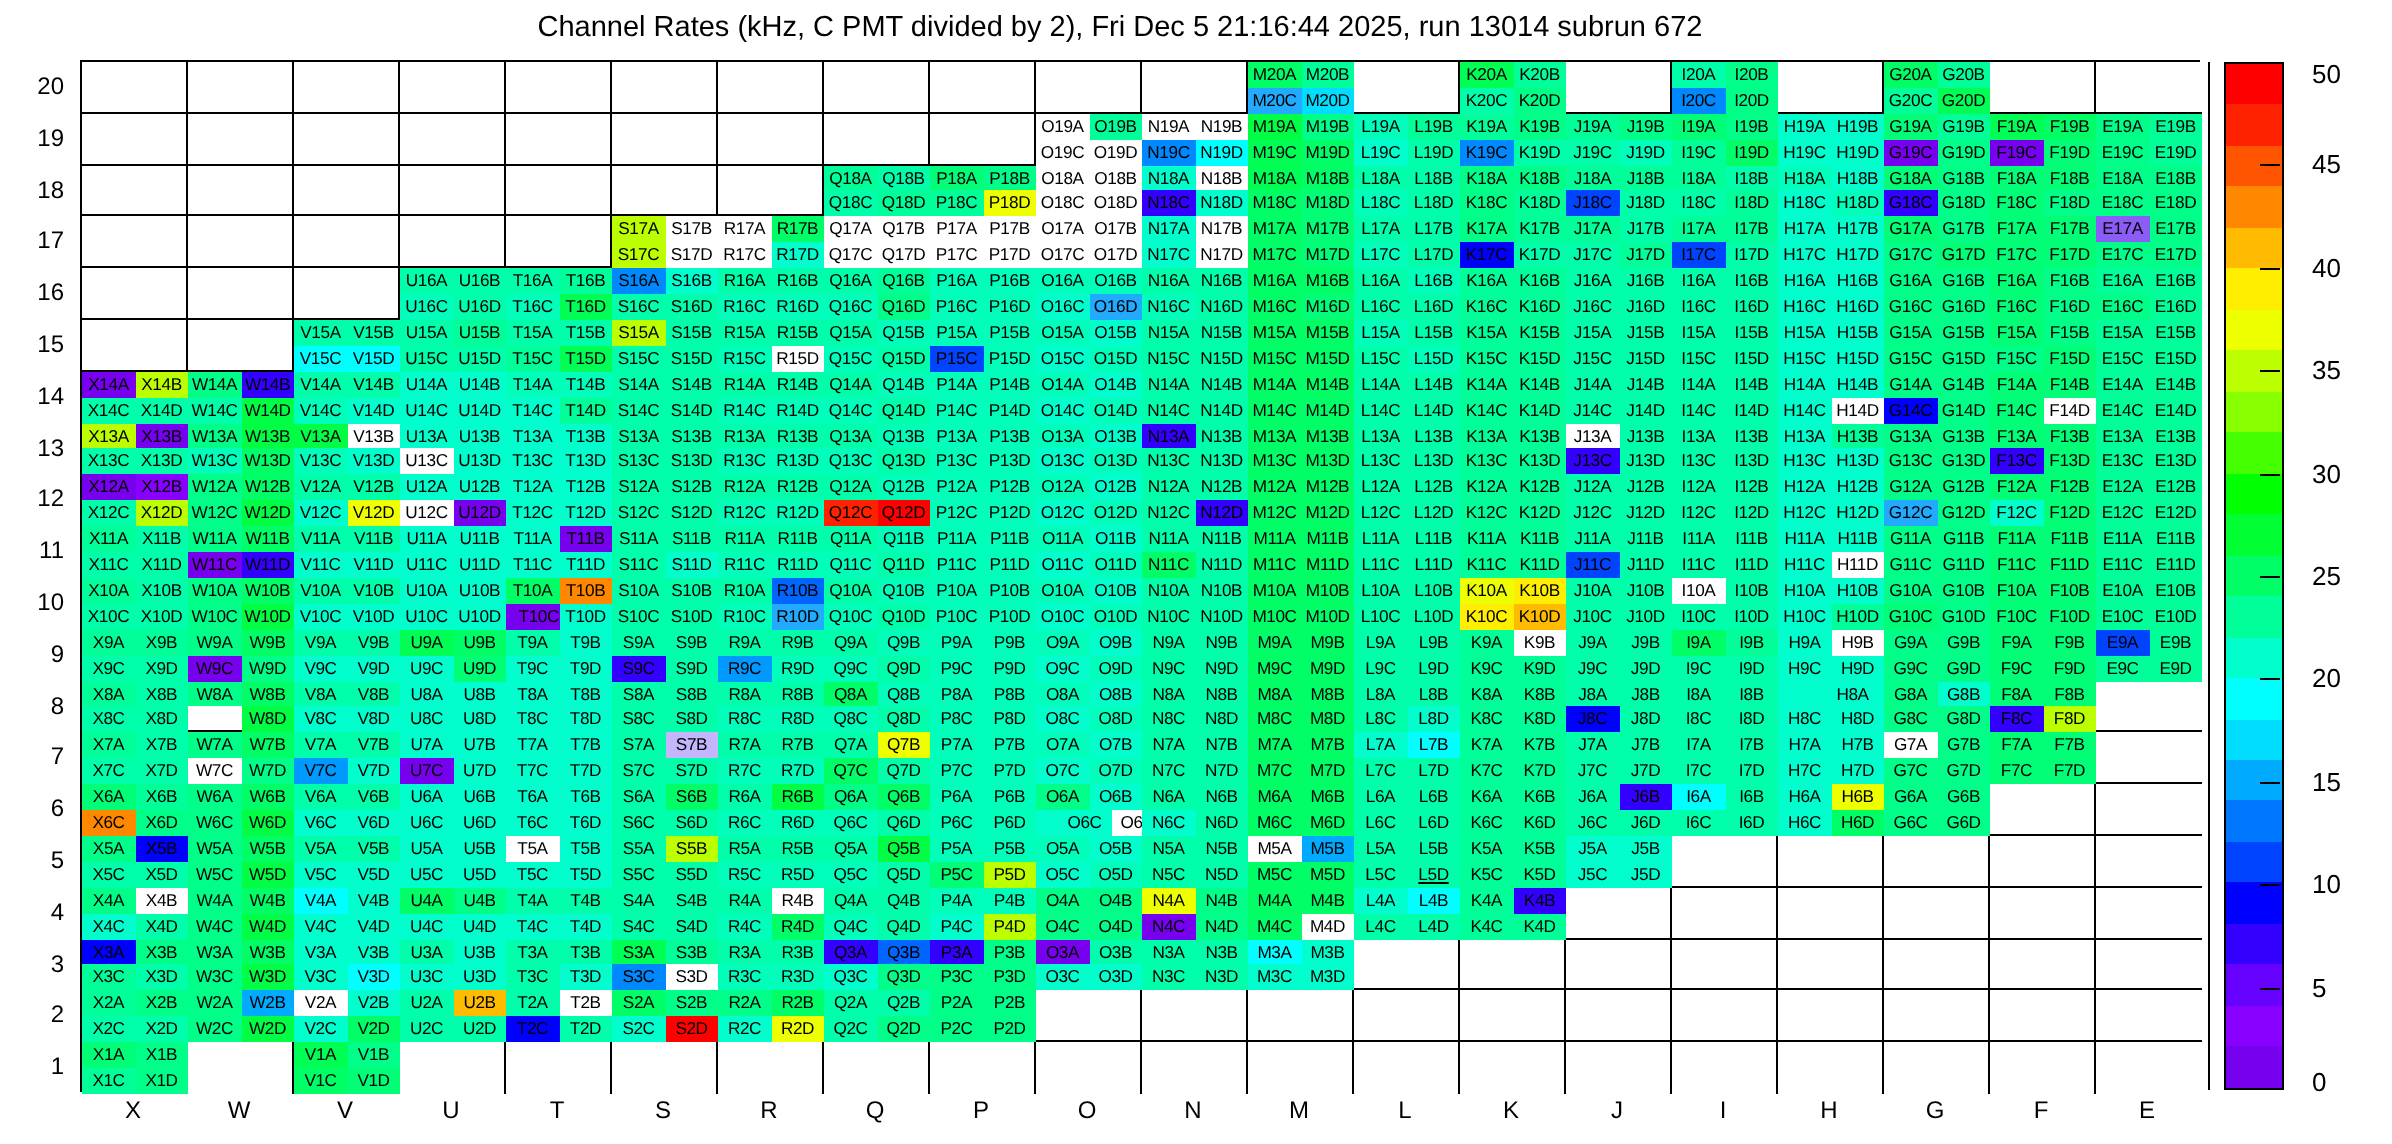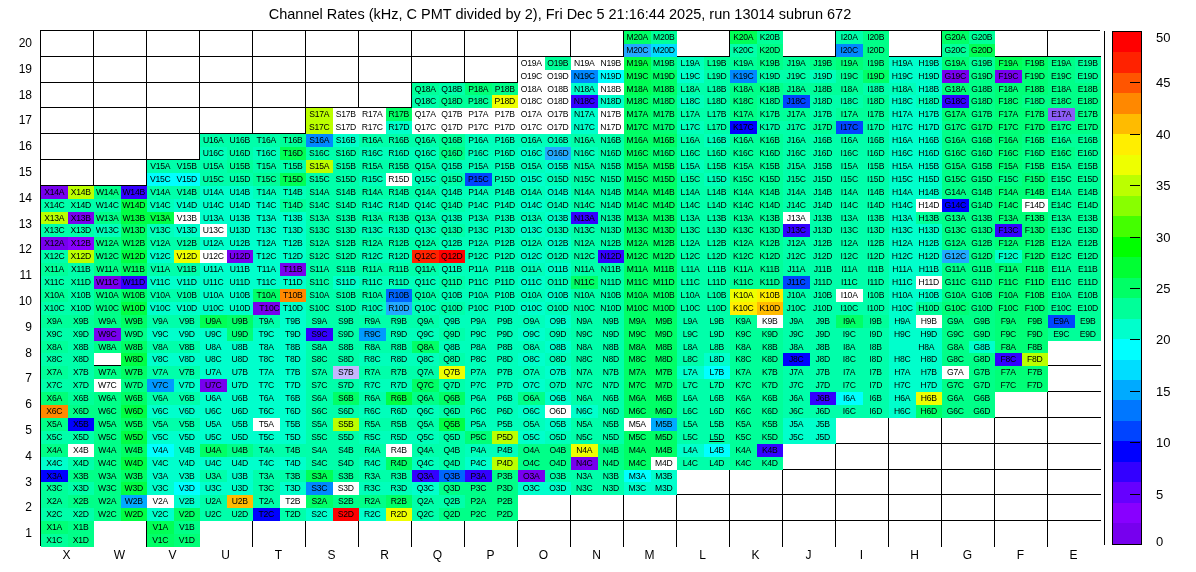--- a/index.html
+++ b/index.html
@@ -2578,21 +2578,21 @@
             <div class="sub" style="background: rgb(0, 255, 187);">P6C</div>
             <div class="sub" style="background: rgb(0, 255, 187);">P6D</div>
           </div>
         </div>
         <div class="gcell">
           <div class="srow">
             <div class="sub" style="background: rgb(0, 255, 136);">O6A</div>
             <div class="sub" style="background: rgb(0, 255, 204);">O6B</div>
           </div>
           <div class="srow">
-            <div class="sub" style="background: rgb(0, 255, 204);">O6C</div>
+            <div class="sub" style="background: rgb(0, 255, 204); padding-left: 11px;">O6C</div>
             <div class="sub" style="background: rgb(255, 255, 255);">O6D</div>
           </div>
         </div>
         <div class="gcell">
           <div class="srow">
             <div class="sub" style="background: rgb(0, 255, 170);">N6A</div>
             <div class="sub" style="background: rgb(0, 255, 170);">N6B</div>
           </div>
           <div class="srow">
             <div class="sub" style="background: rgb(0, 255, 204);">N6C</div>

